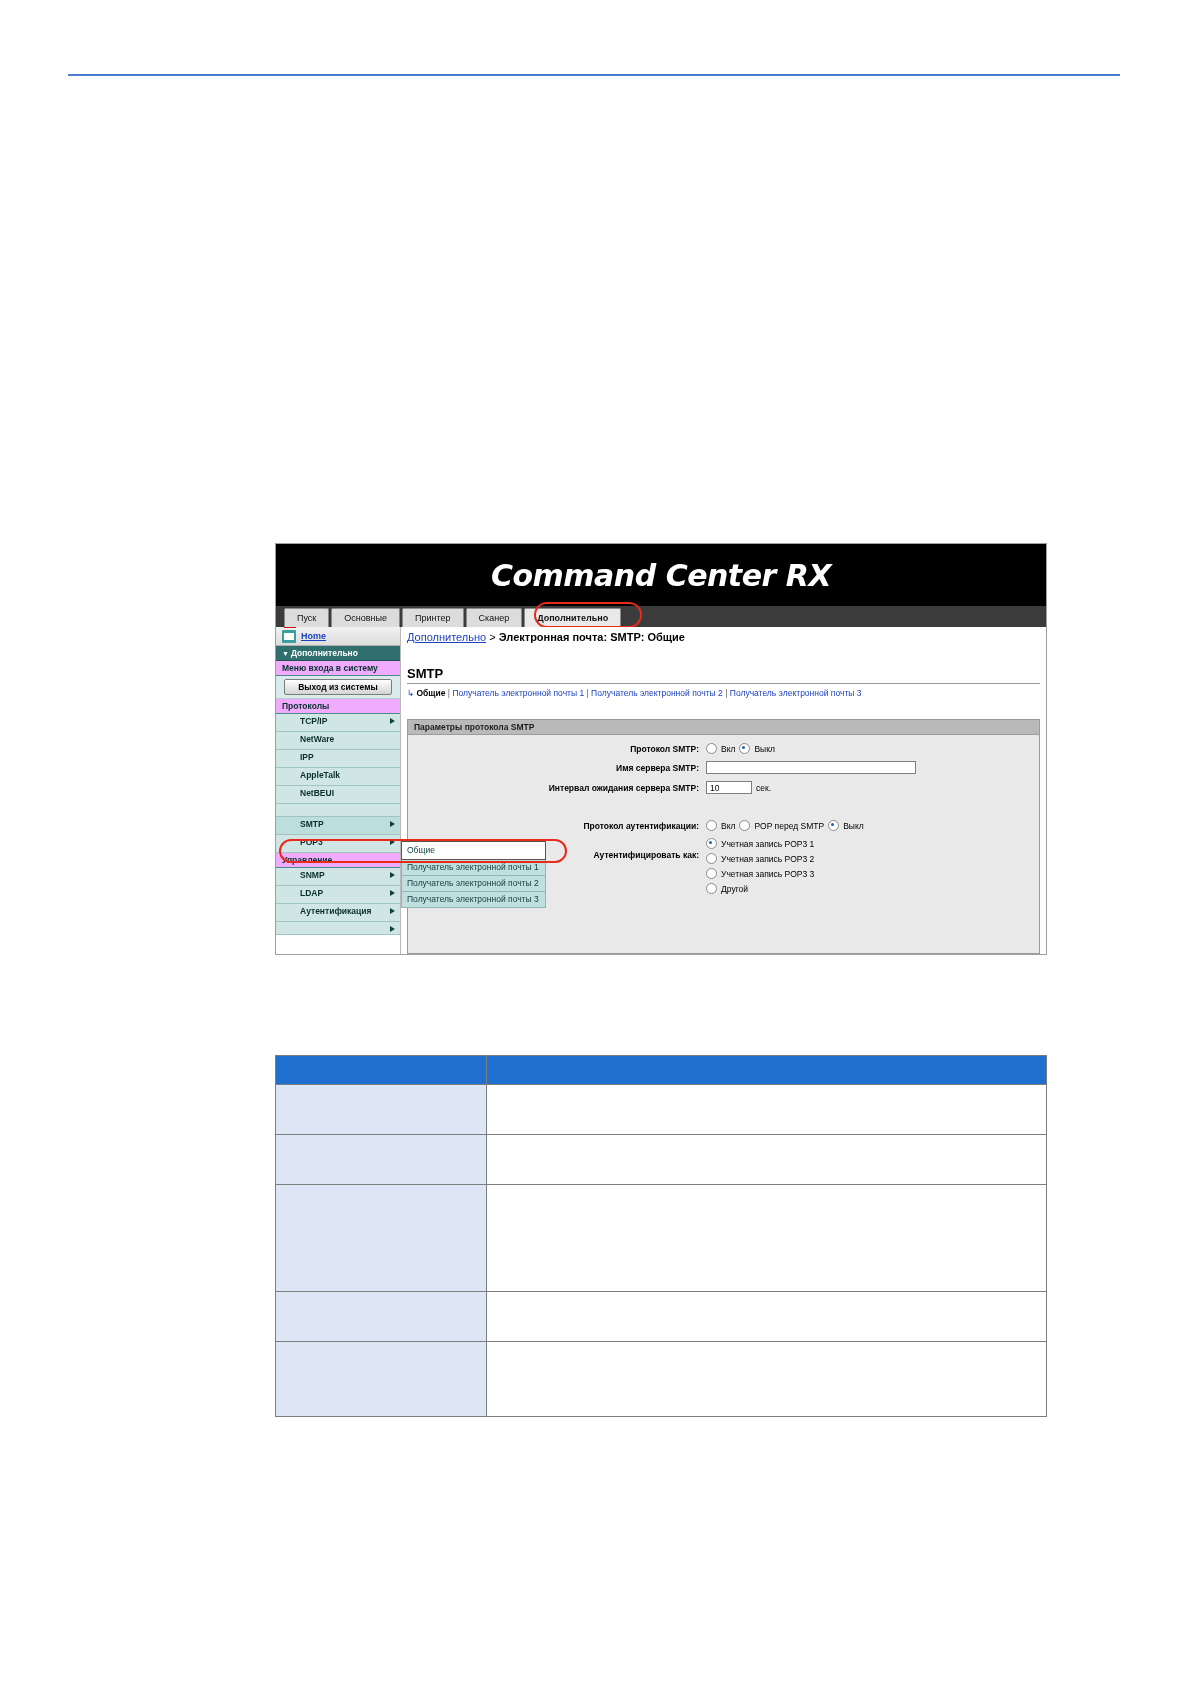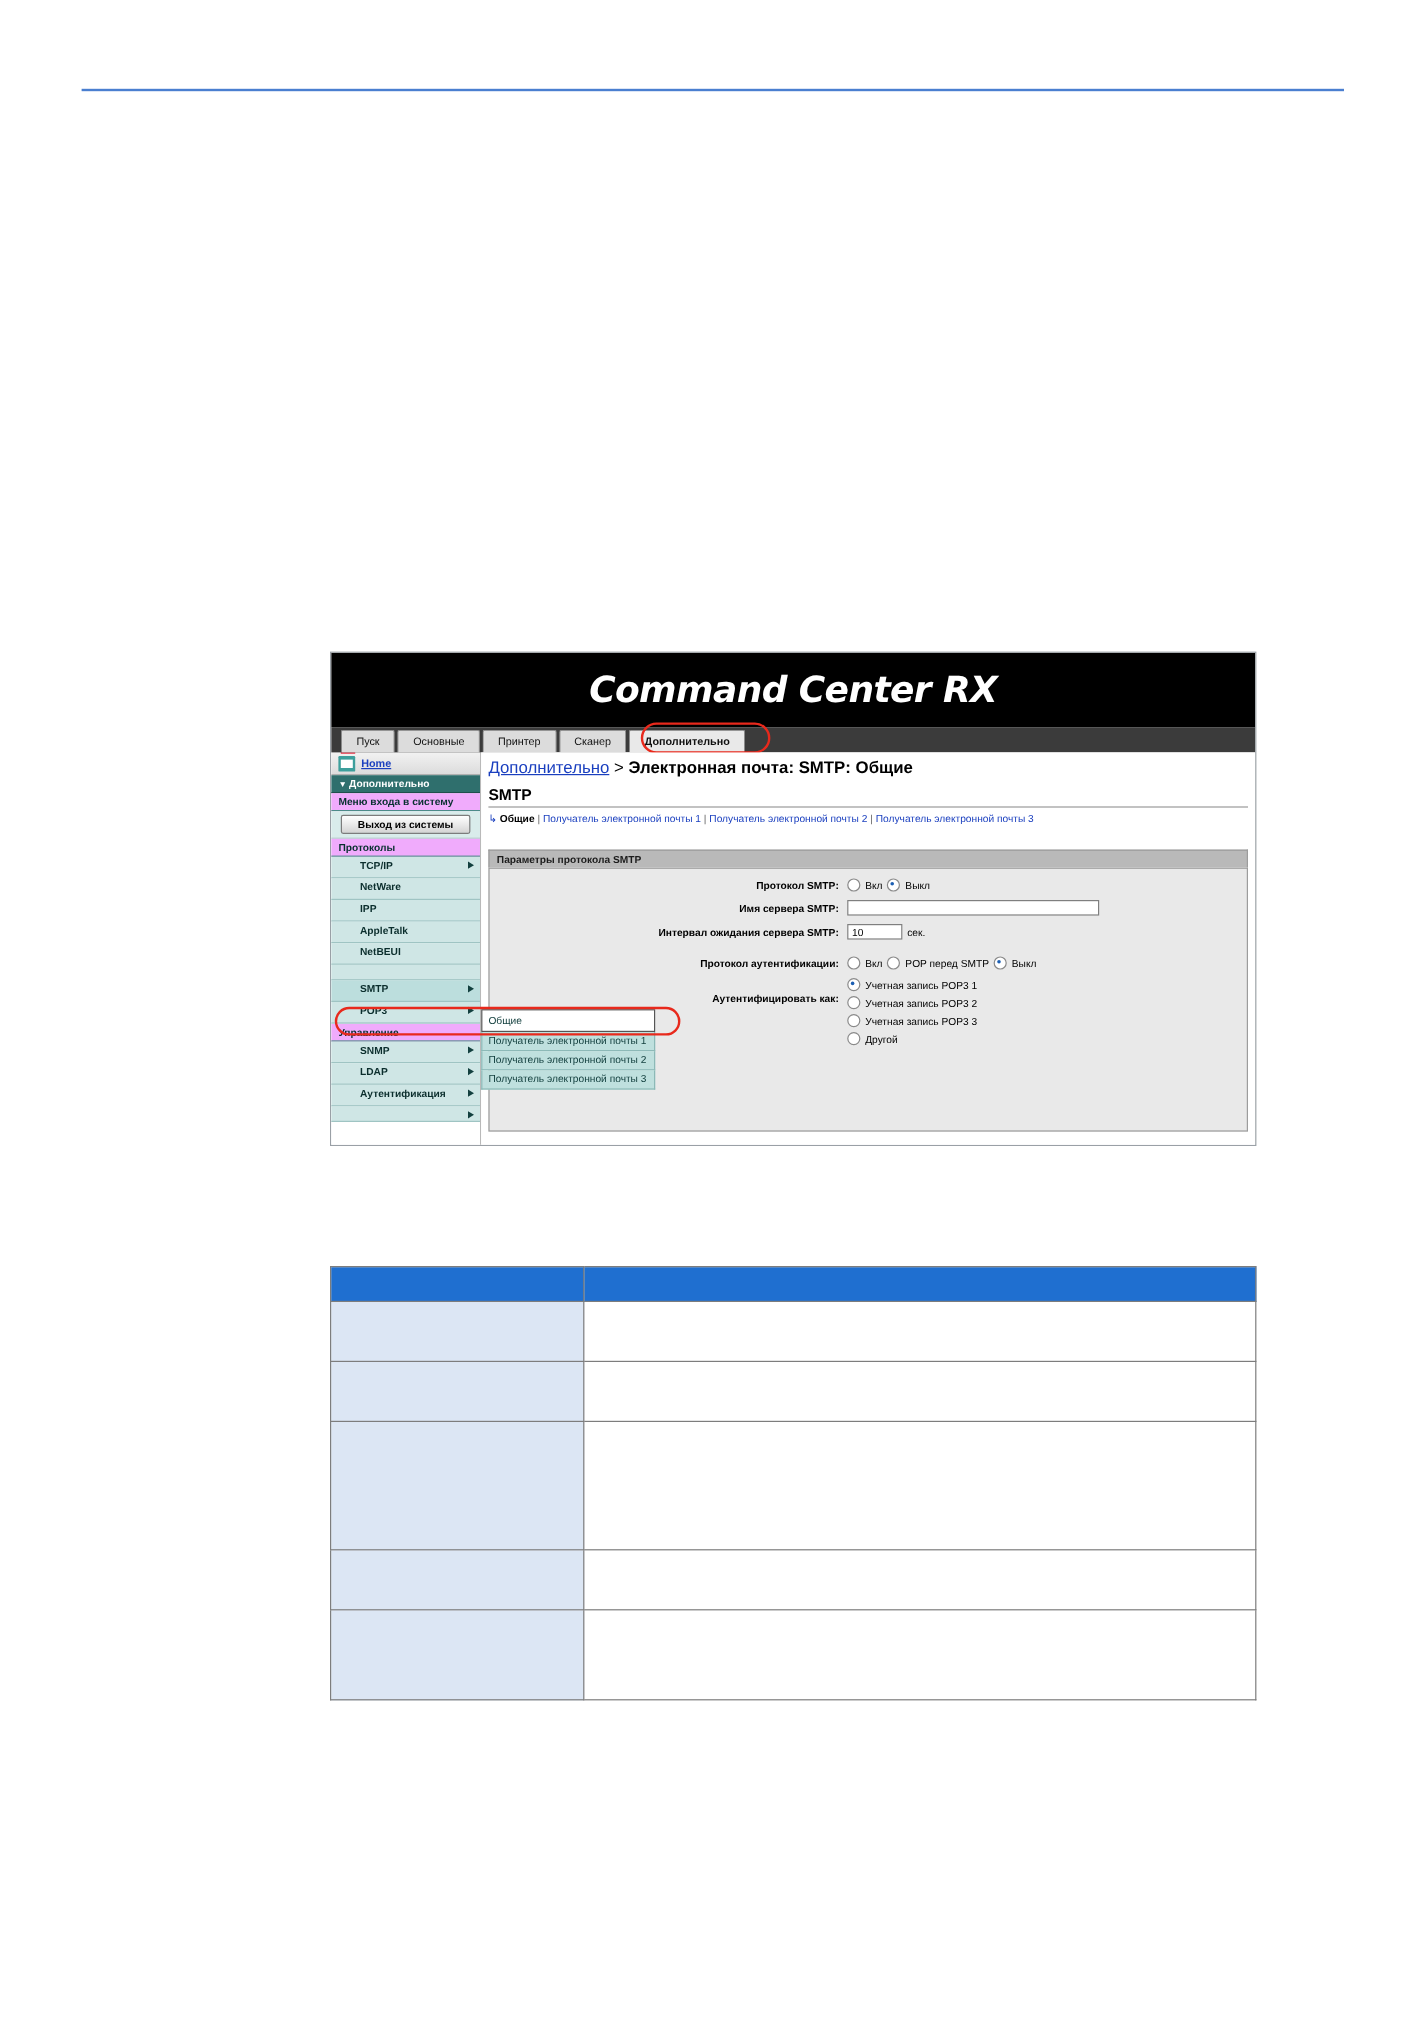--- a/index.html
+++ b/index.html
@@ -262,22 +262,22 @@
   }
 
   .content {
     flex: 1;
     background: #ffffff;
     position: relative;
     padding: 4px 6px;
     box-sizing: border-box;
   }
   .crumb {
-    font-size: 14px;
-    margin-bottom: 8px;
+    font-size: 11px;
+    margin-bottom: 23px;
   }
   .crumb a {
     color: #1a3fbf;
     text-decoration: underline;
   }
   .crumb b { color:#000; }
   .page-h {
     font-size: 13px;
     font-weight: bold;
     border-bottom: 1px solid #9a9a9a;
@@ -511,21 +511,21 @@
         </div>
 
         <div class="frow">
           <div class="flabel">Интервал ожидания сервера SMTP:</div>
           <div class="fctl">
             <span class="txtbox txt-small">10</span>
             <span>сек.</span>
           </div>
         </div>
 
-        <div class="frow" style="margin-top:14px">
+        <div class="frow" style="margin-top:26px">
           <div class="flabel">Протокол аутентификации:</div>
           <div class="fctl">
             <span class="radio"></span>
             <span>Вкл</span>
             <span class="radio"></span>
             <span>POP перед SMTP</span>
             <span class="radio on"></span>
             <span>Выкл</span>
           </div>
         </div>

